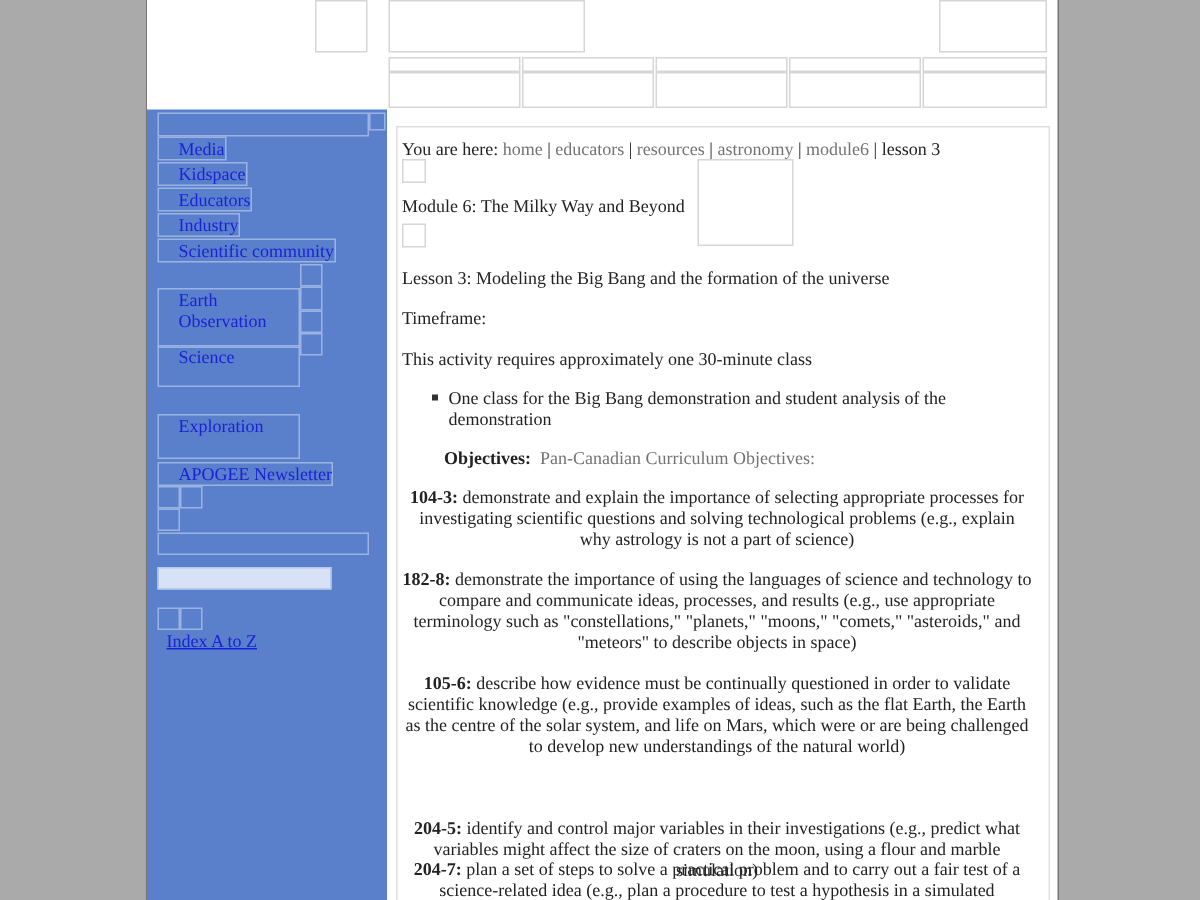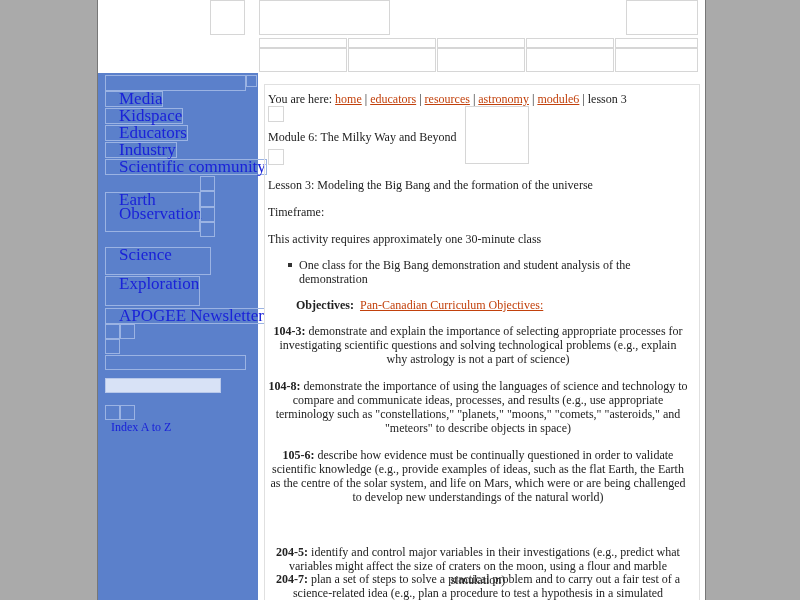--- a/index.html
+++ b/index.html
@@ -18,36 +18,36 @@
     .box { position: absolute; border: 1px solid #d6d6d6; box-sizing: border-box; background: #fff; }
     
     .hdr-cell { position: absolute; border: 1px solid #d6d6d6; box-sizing: border-box; }
 
     .sidebar {
       position: absolute; left: 0; top: 73px; width: 160px; height: 527px;
       background: #5b80cb;
     }
     .sb-box { position: absolute; border: 1px solid #9bb3e3; box-sizing: border-box; }
     .sb-link {
-      position: absolute; color: #1a22d8; font-size: 17px; line-height: 14px;
+      position: absolute; color: #1a22d8; font-size: 12px; line-height: 14px;
       border: 1px solid #9bb3e3; box-sizing: border-box; padding-left: 13px;
       white-space: nowrap; text-decoration: none; cursor: pointer;
     }
     .sb-search {
       position: absolute; background: #d8e2f6; border: 1px solid #b8c8ea; box-sizing: border-box;
     }
     .index-link {
-      position: absolute; color: #1a22d8; font-size: 12px; cursor: pointer;
+      position: absolute; color: #1a22d8; text-decoration: underline; font-size: 12px; cursor: pointer;
     }
 
     .content {
       position: absolute; left: 170px; top: 88px; width: 420px;
       font-size: 12px; line-height: 14px; color: #222;
     }
-    .content a { color: #c2410c; text-decoration: underline; cursor: pointer; }
+    .content a { color: #737373; cursor: pointer; }
     .line { position: absolute; left: 0; white-space: nowrap; }
     .para { position: absolute; left: 0; width: 420px; text-align: center; }
     .obj-code { font-weight: bold; }
     .bullet {
       position: absolute; left: 18px; width: 390px;
     }
     .bullet::before {
       content: ""; position: absolute; left: -11px; top: 5px; width: 4px; height: 4px; background: #333;
     }
     .content-border {
@@ -85,21 +85,21 @@
     <a class="sb-link" style="left:7px;top:52px;height:16px;">Educators</a>
     <a class="sb-link" style="left:7px;top:69px;height:16px;text-align:right;">Industry</a>
     <a class="sb-link" style="left:7px;top:86px;height:16px;">Scientific community</a>
 
     <a class="sb-link" style="left:7px;top:119px;width:95px;height:40px;white-space:normal;padding-right:20px;line-height:14px;">Earth Observation</a>
     <div class="sb-box" style="left:102px;top:103px;width:15px;height:15px;"></div>
     <div class="sb-box" style="left:102px;top:118px;width:15px;height:16px;"></div>
     <div class="sb-box" style="left:102px;top:134px;width:15px;height:15px;"></div>
     <div class="sb-box" style="left:102px;top:149px;width:15px;height:15px;"></div>
 
-    <a class="sb-link" style="left:7px;top:174px;width:106px;height:28px;">Science</a>
+    <a class="sb-link" style="left:7px;top:157px;width:95px;height:28px;">Science</a>
     <a class="sb-link" style="left:7px;top:203px;width:95px;height:30px;">Exploration</a>
     <a class="sb-link" style="left:7px;top:235px;height:16px;">APOGEE Newsletter</a>
 
     <div class="sb-box" style="left:7px;top:251px;width:15px;height:15px;"></div>
     <div class="sb-box" style="left:22px;top:251px;width:15px;height:15px;"></div>
     <div class="sb-box" style="left:7px;top:266px;width:15px;height:15px;"></div>
     <div class="sb-box" style="left:7px;top:282px;width:141px;height:15px;"></div>
 
     <input class="sb-search" type="text" style="left: 7px; top: 305px; width: 116px; height: 15px;" placeholder="">
 
@@ -142,21 +142,21 @@
     <div class="line" style="top:210px;margin-left:28px;">
       <b>Objectives:</b>&nbsp;
       <a>Pan-Canadian Curriculum Objectives:</a>
     </div>
 
     <div class="para" style="top:236px;">
       <span class="obj-code">104-3:</span><span> demonstrate and explain the importance of selecting appropriate processes for investigating scientific questions and solving technological problems (e.g., explain why astrology is not a part of science)</span>
     </div>
 
     <div class="para" style="top:291px;">
-      <span class="obj-code">104-8:</span><span> demonstrate the importance of using the languages of science and technology to compare and communicate ideas, processes, and results (e.g., use appropriate terminology such as "constellations," "planets," "moons," "comets," "asteroids," and "meteors" to describe objects in space)</span>
+      <span class="obj-code">182-8:</span><span> demonstrate the importance of using the languages of science and technology to compare and communicate ideas, processes, and results (e.g., use appropriate terminology such as "constellations," "planets," "moons," "comets," "asteroids," and "meteors" to describe objects in space)</span>
     </div>
 
     <div class="para" style="top:360px;">
       <span class="obj-code">105-6:</span><span> describe how evidence must be continually questioned in order to validate scientific knowledge (e.g., provide examples of ideas, such as the flat Earth, the Earth as the centre of the solar system, and life on Mars, which were or are being challenged to develop new understandings of the natural world)</span>
     </div>
 
     <div class="para" style="top:429px;margin-top:28px;">
       <span class="obj-code">204-5:</span><span> identify and control major variables in their investigations (e.g., predict what variables might affect the size of craters on the moon, using a flour and marble simulation)</span>
     </div>
 

